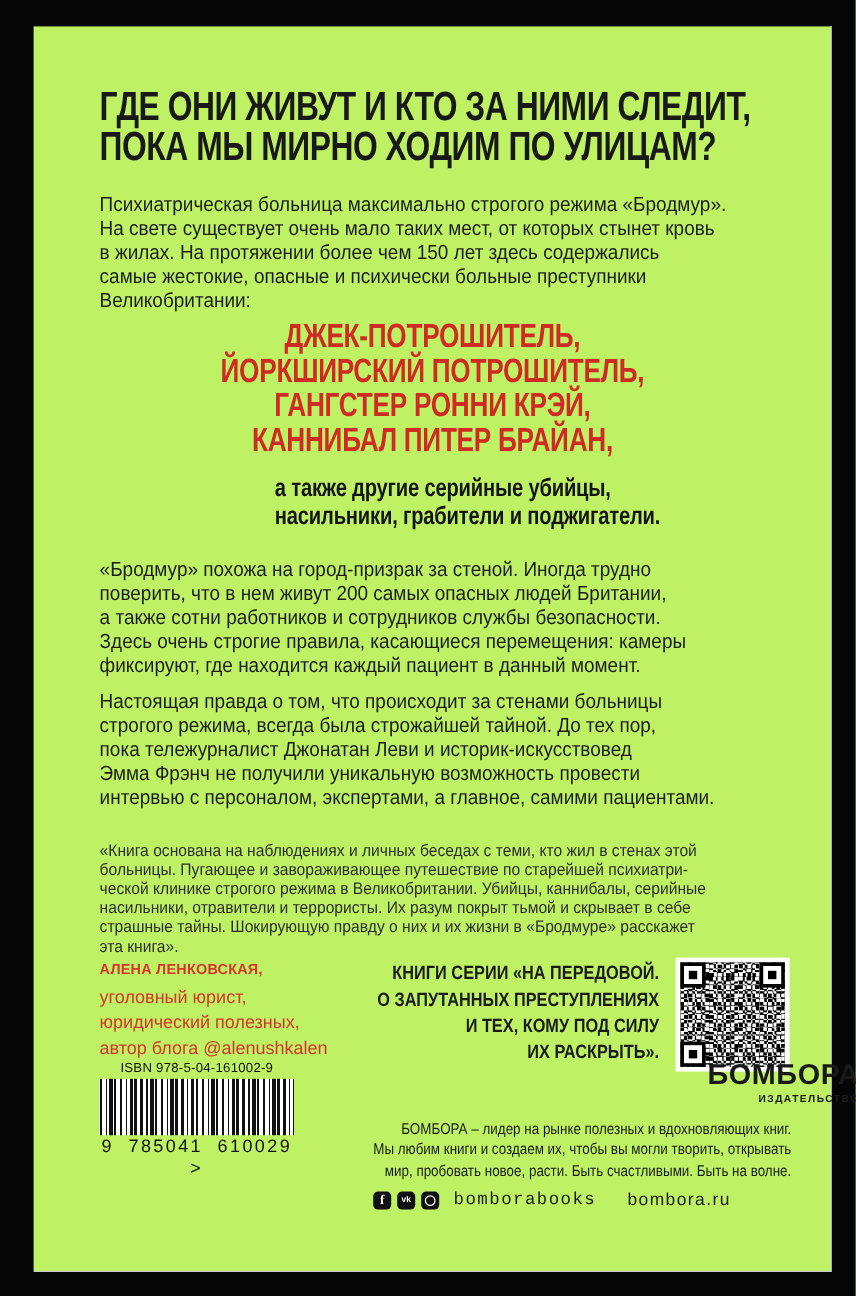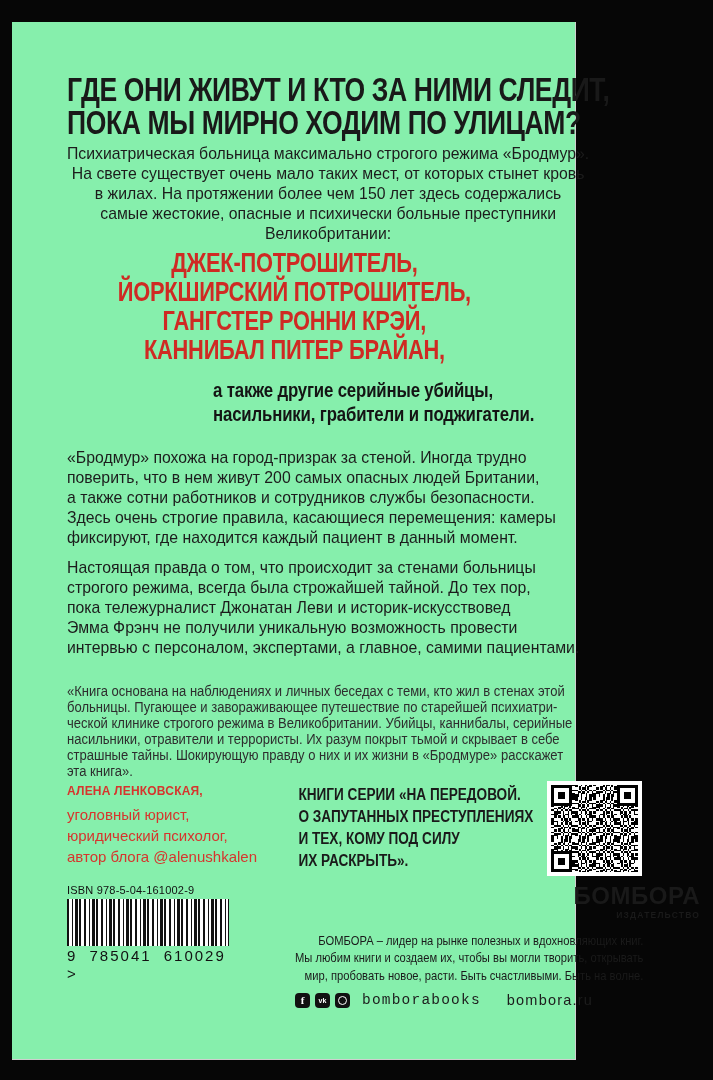--- a/index.html
+++ b/index.html
@@ -1,69 +1,69 @@
 <!DOCTYPE html>
 <html><head>
 <meta charset="utf-8">
 <style>
   html,body{margin:0;padding:0;}
   body{
     width:713px;height:1080px;background:#060606;position:relative;overflow:hidden;
     font-family:"Liberation Sans", sans-serif;
   }
   .page{
-    position:absolute;left:12px;top:22px;width:564px;height:1038px;
-    background:#86efac;box-shadow:inset -1px -1px 0 #cfcfcf;
+    position:absolute;left:28px;top:22px;width:665px;height:1038px;
+    background:#bef264;box-shadow:inset -1px -1px 0 #cfcfcf;
   }
   .content{position:absolute;inset:0;padding:51px 55px 0 55px;box-sizing:border-box;}
   .pre{white-space:pre;}
   .cond{display:inline-block;transform-origin:0 50%;}
   
   .headline{margin:0;font-size:34px;line-height:33px;font-weight:bold;color:#191919;}
   .headline .cond{transform:scaleX(0.78);letter-spacing:-0.5px;}
   
   .body-par{margin:0;font-size:17px;line-height:20px;color:#1c1c1c;}
   .body-par .cond{transform:scaleX(0.93);}
-  .mt-intro{margin-top:5px;text-align:center;}
+  .mt-intro{margin-top:22px;}
   .mt-broadmoor{margin-top:22px;}
   .mt-truth{margin-top:10px;}
   
   .names{margin-top:4px;text-align:center;font-weight:bold;font-size:28px;line-height:29px;color:#cf2a23;}
   .names .cond{transform:scaleX(0.78);transform-origin:50% 50%;letter-spacing:-0.3px;}
   
   .others{margin-top:14px;margin-left:146px;font-weight:bold;font-size:21px;line-height:24px;color:#141414;}
   .others .cond{transform:scaleX(0.8);letter-spacing:-0.2px;}
   
   .quote{margin-top:25px;font-size:14px;line-height:16px;color:#2d2d2d;}
   .quote .cond{transform:scaleX(0.93);}
   
   .meta-row{margin-top:2px;display:flex;align-items:flex-start;}
   .author{flex:0 0 auto;color:#d6352d;}
   .author-name{font-weight:bold;font-size:12px;line-height:20px;letter-spacing:0.2px;}
   .author-roles{margin-top:3px;font-size:15px;line-height:21px;white-space:pre;}
-  .series{flex:1 1 auto;text-align:left;font-weight:bold;font-size:16px;line-height:22px;color:#1a1a1a;padding-top:3px;}
+  .series{flex:1 1 auto;text-align:right;font-weight:bold;font-size:16px;line-height:22px;color:#1a1a1a;padding-top:3px;}
   .series .cond{transform:scaleX(0.85);transform-origin:100% 50%;white-space:pre;}
   
   .qr{flex:0 0 auto;width:95px;height:95px;margin-left:14px;margin-right:-13px;position:relative;background:#fff;}
   .qr-noise{
     position:absolute;inset:4px;
     background:
       repeating-conic-gradient(#000 0% 25%, #fff 0% 50%) 0 0 / 12px 12px,
       repeating-conic-gradient(#000 0% 25%, #fff 0% 50%) 3px 5px / 7px 7px;
     background-blend-mode:difference;
   }
   .finder{position:absolute;width:21px;height:21px;background:#000;}
   .finder::before{content:"";position:absolute;inset:3px;background:#fff;}
   .finder::after{content:"";position:absolute;inset:7px;background:#000;}
   .finder.tl{left:4px;top:4px;}
   .finder.tr{right:4px;top:4px;}
   .finder.bl{left:4px;bottom:4px;}
   
   .footer{position:absolute;left:55px;right:46px;bottom:52px;display:flex;align-items:flex-start;}
-  .barcode{flex:0 0 auto;width:162px;text-align:left;color:#111;}
+  .barcode{flex:0 0 auto;width:162px;text-align:center;color:#111;}
   .isbn{font-size:11px;letter-spacing:0.2px;line-height:13px;}
   .bars{margin-top:2px;height:47px;
     background:repeating-linear-gradient(90deg,#111 0 2px,#fff 2px 5px,#111 5px 6px,#fff 6px 8px,#111 8px 11px,#fff 11px 12px,#111 12px 14px,#fff 14px 17px);
   }
   .digits{margin-top:1px;font-size:15px;letter-spacing:2px;word-spacing:6px;line-height:18px;}
   .publisher{flex:0 0 auto;margin-left:66px;color:#1a1a1a;text-align:right;}
   .pub-name{font-weight:bold;font-size:24px;line-height:24px;letter-spacing:0.5px;color:#191919;}
   .pub-tagline{margin-top:2px;font-weight:bold;font-size:8.5px;letter-spacing:1.2px;}
   .pub-desc{margin-top:12px;font-size:13px;line-height:17.5px;}
   .pub-desc .cond{transform:scaleX(0.86);}
@@ -115,21 +115,21 @@
 больницы. Пугающее и завораживающее путешествие по старейшей психиатри-
 ческой клинике строгого режима в Великобритании. Убийцы, каннибалы, серийные
 насильники, отравители и террористы. Их разум покрыт тьмой и скрывает в себе
 страшные тайны. Шокирующую правду о них и их жизни в «Бродмуре» расскажет
 эта книга».</span></div>
 
     <div class="meta-row">
       <div class="author">
         <div class="author-name">АЛЕНА ЛЕНКОВСКАЯ,</div>
         <div class="author-roles">уголовный юрист,
-юридический психолог,
+юридический полезных,
 автор блога @alenushkalen</div>
       </div>
       <div class="series"><span class="cond">КНИГИ СЕРИИ «НА ПЕРЕДОВОЙ.
 О ЗАПУТАННЫХ ПРЕСТУПЛЕНИЯХ
 И ТЕХ, КОМУ ПОД СИЛУ
 ИХ РАСКРЫТЬ».</span></div>
       <div class="qr">
         <div class="qr-noise"></div>
         <div class="finder tl"></div>
         <div class="finder tr"></div>

